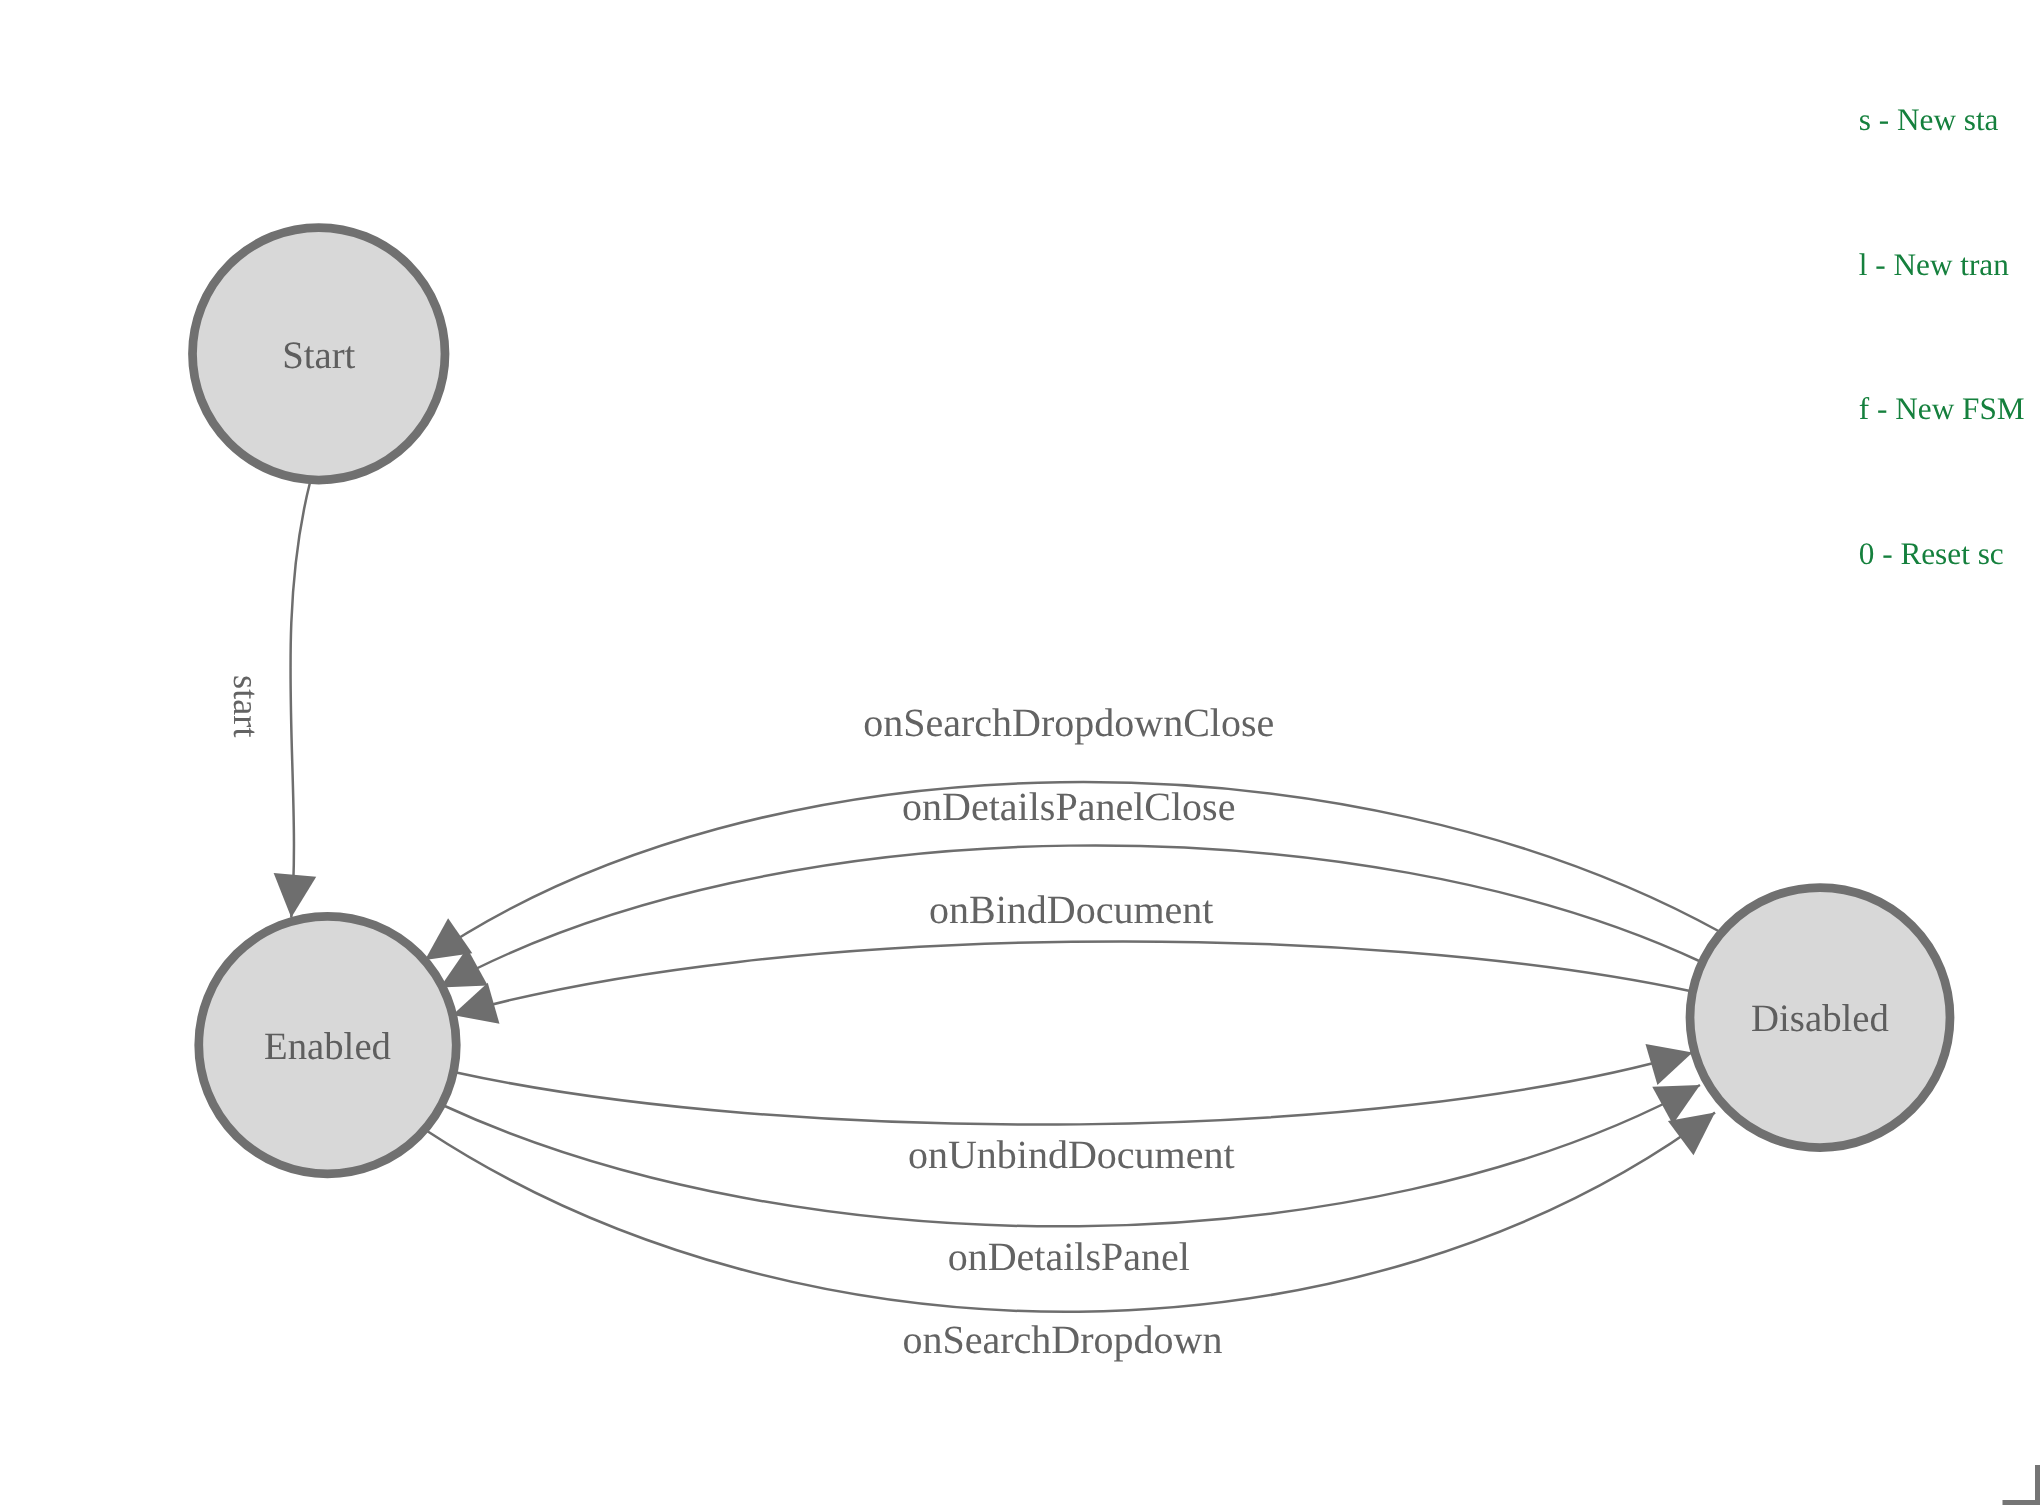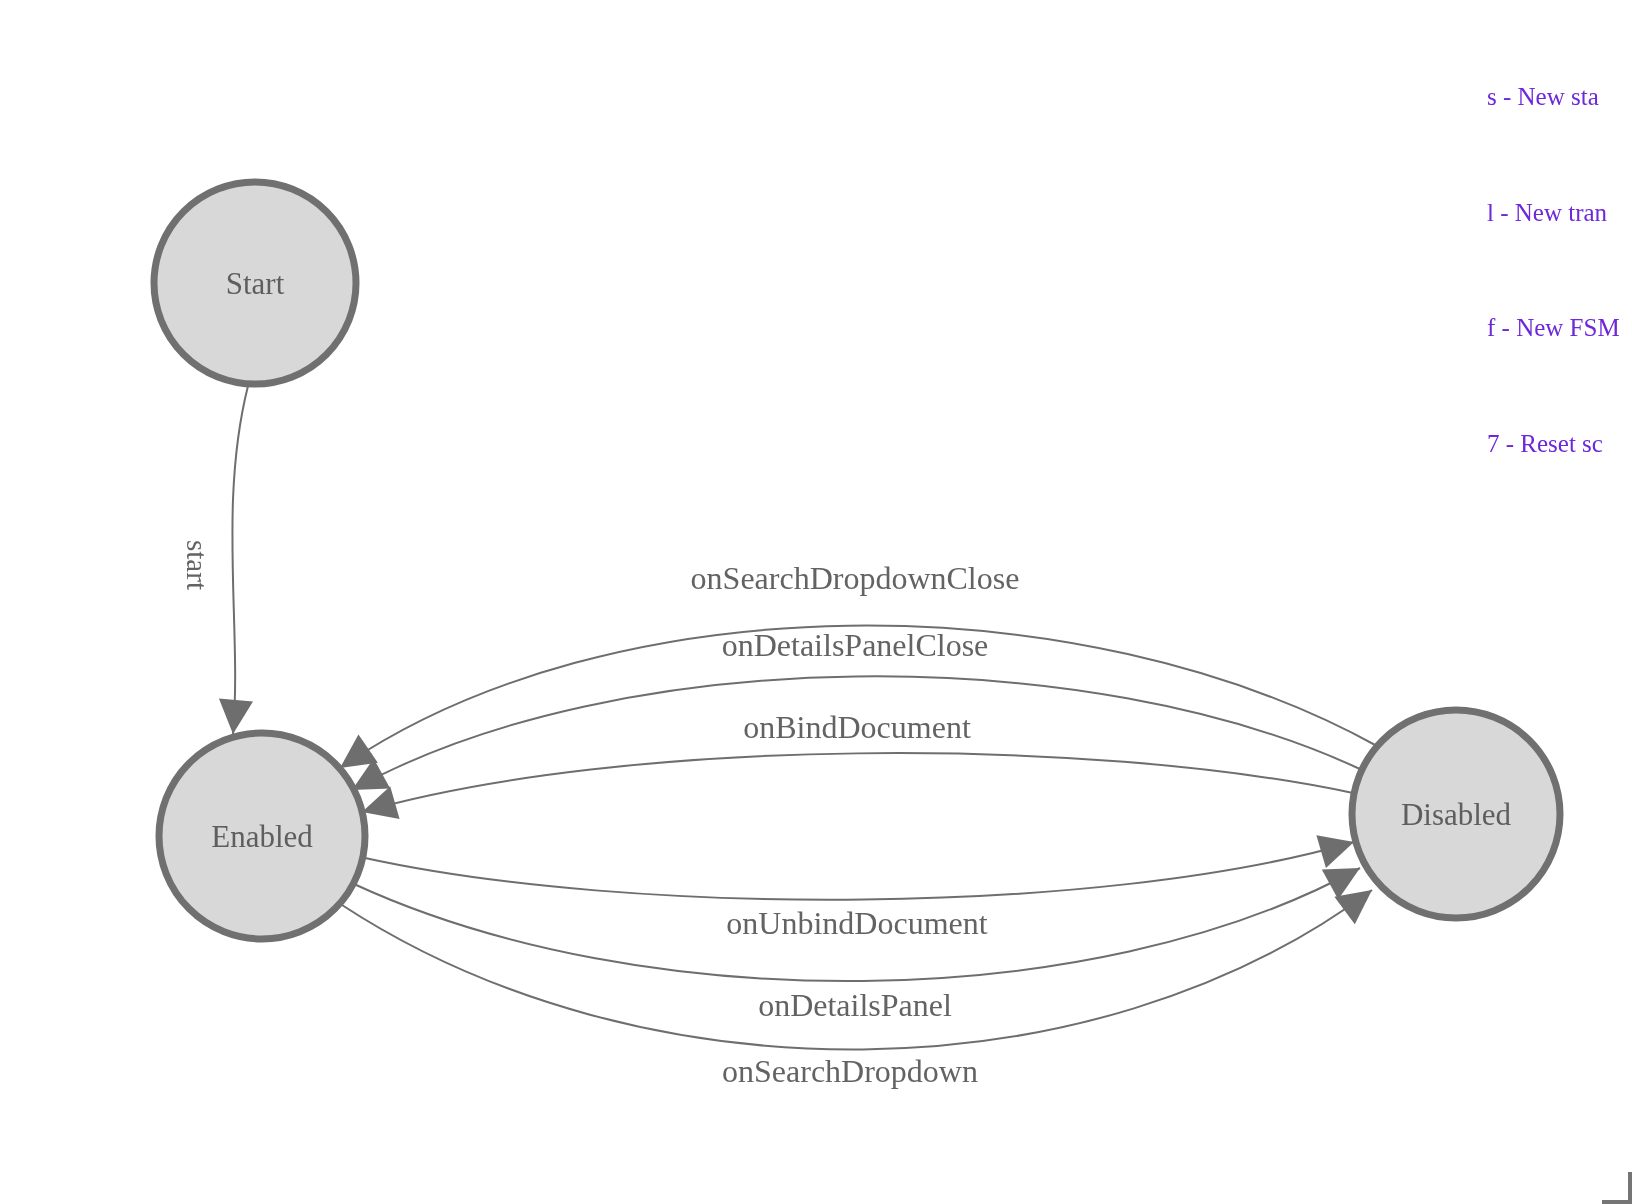--- a/index.html
+++ b/index.html
@@ -44,21 +44,21 @@
   }
   .start-edge-label {
     fill: #636363;
     font-size: 29px;
     text-anchor: middle;
   }
   .legend {
     position: absolute;
     left: 1487px;
     top: 1px;
-    color: #6d28d9;
+    color: #15803d;
     font-size: 25px;
     line-height: 38.5px;
     white-space: pre;
   }
   .corner-piece-v {
     position: absolute;
     left: 1628px;
     top: 1172px;
     width: 4px;
     height: 32px;
@@ -111,19 +111,19 @@
 
     <text class="edge-label" x="857" y="934">onUnbindDocument</text>
     <text class="edge-label" x="855" y="1016">onDetailsPanel</text>
     <text class="edge-label" x="850" y="1082">onSearchDropdown</text>
   </svg>
 
   <div class="legend">
     <div>s - New sta</div>
     <div>l - New tran</div>
     <div>f - New FSM</div>
-    <div>7 - Reset sc</div>
+    <div>0 - Reset sc</div>
   </div>
 
   <div class="corner-piece-v"></div>
   <div class="corner-piece-h"></div>
 
 </div>
 
 </body></html>

